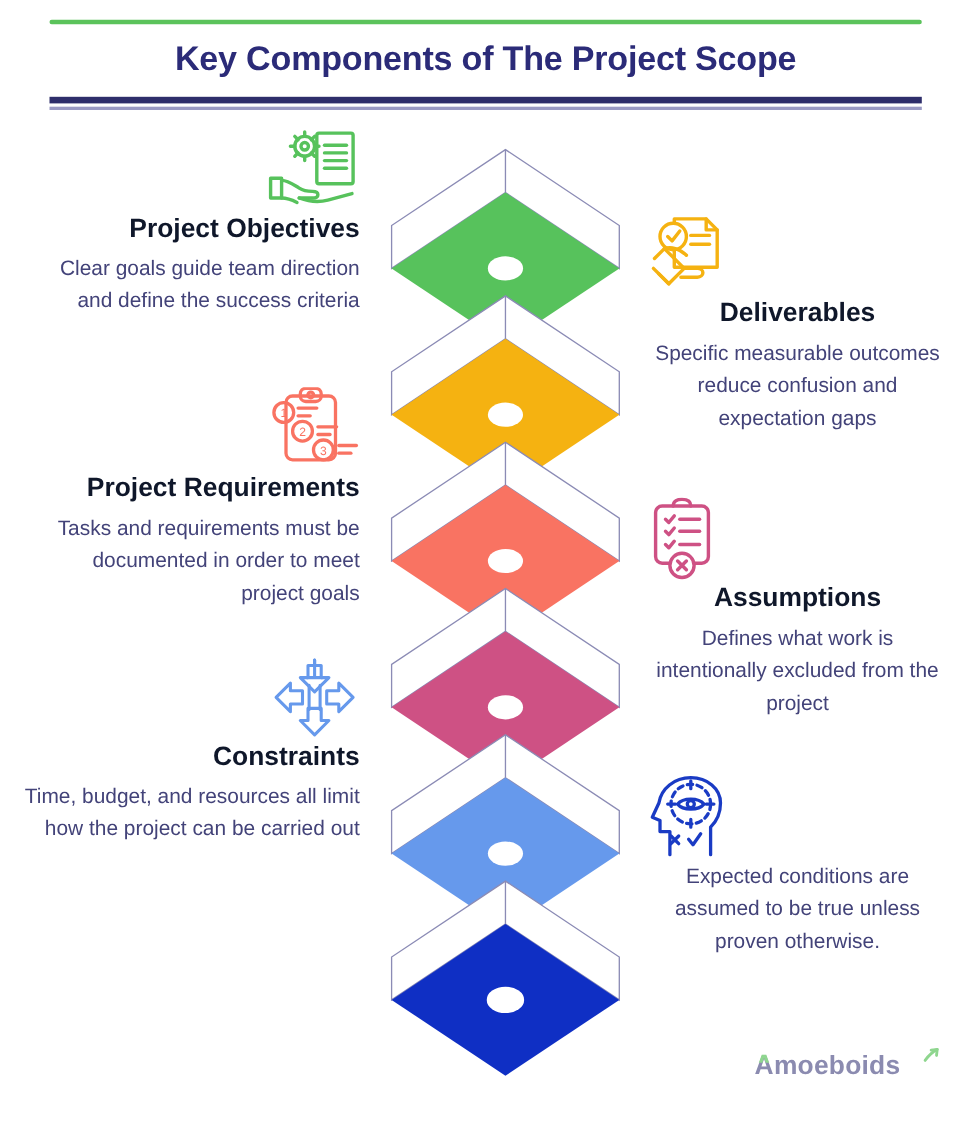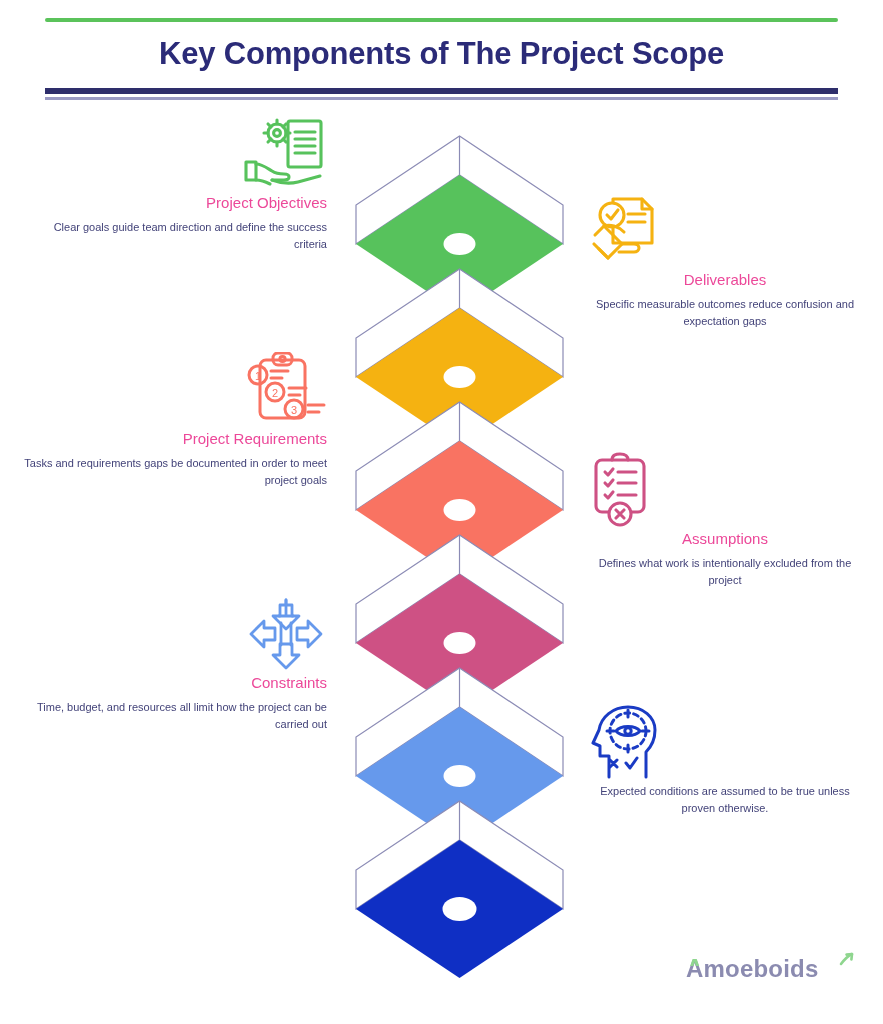--- a/index.html
+++ b/index.html
@@ -30,26 +30,26 @@
     position:absolute;left:0;top:36px;width:883px;text-align:center;
     font-size:31px;font-weight:bold;color:#2B2B78;
     letter-spacing:-0.2px;
   }
 
   
   .block{position:absolute;}
   .block .icon-wrap{display:block;height:78px;}
   .block h3{
     margin:0 0 7px 0;
-    font-size:15px;font-weight:normal;color:#ec4899;
+    font-size:24px;font-weight:bold;color:#0f172a;
     line-height:1.2;
   }
   .block p{
     margin:0;
-    font-size:11px;color:#434379;line-height:1.55;
+    font-size:19px;color:#434379;line-height:1.55;
   }
   .block.left{width:305px;left:22px;text-align:right;}
   .block.left .icon-wrap{text-align:right;}
   .block.right{width:270px;left:590px;text-align:center;}
   .block.right .icon-wrap{text-align:left;}
 
   .b-objectives{top:116px;}
   .b-requirements{top:352px;}
   .b-constraints{top:596px;}
   .b-deliverables{top:193px;}
@@ -125,21 +125,21 @@
         <text x="28" y="44.5" font-size="11" font-family="Liberation Sans, sans-serif" fill="#F97362" stroke="none" text-anchor="middle">2</text>
         <line x1="42" y1="36" x2="59" y2="36"></line>
           <line x1="42" y1="43" x2="53" y2="43"></line>
         <circle cx="47" cy="57" r="9"></circle>
         <text x="47" y="61.5" font-size="11" font-family="Liberation Sans, sans-serif" fill="#F97362" stroke="none" text-anchor="middle">3</text>
         <line x1="61" y1="53" x2="77" y2="53"></line>
           <line x1="61" y1="60" x2="72" y2="60"></line>
       </svg>
     </span>
     <h3>Project Requirements</h3>
-    <p>Tasks and requirements gaps be documented in order to meet project goals</p>
+    <p>Tasks and requirements must be documented in order to meet project goals</p>
   </div>
 
   <div class="block left b-constraints">
     <span class="icon-wrap">
       <svg width="82" height="76" viewBox="0 0 82 76" fill="none" stroke="#6699EC" stroke-width="2.8" stroke-linecap="round" stroke-linejoin="round">
         <path d="M41 4 v16 M34 20 h14"></path>
         <path d="M41 4 v5 h-6 l0 11 -7 0 13 13 13 -13 -7 0 0 -11 -6 0 z"></path>
         <path d="M41 72 l-13 -13 7 0 0 -11 12 0 0 11 7 0 z"></path>
         <path d="M6 38 l13 -13 0 7 11 0 0 12 -11 0 0 7 z"></path>
         <path d="M76 38 l-13 13 0 -7 -11 0 0 -12 11 0 0 -7 z"></path>

